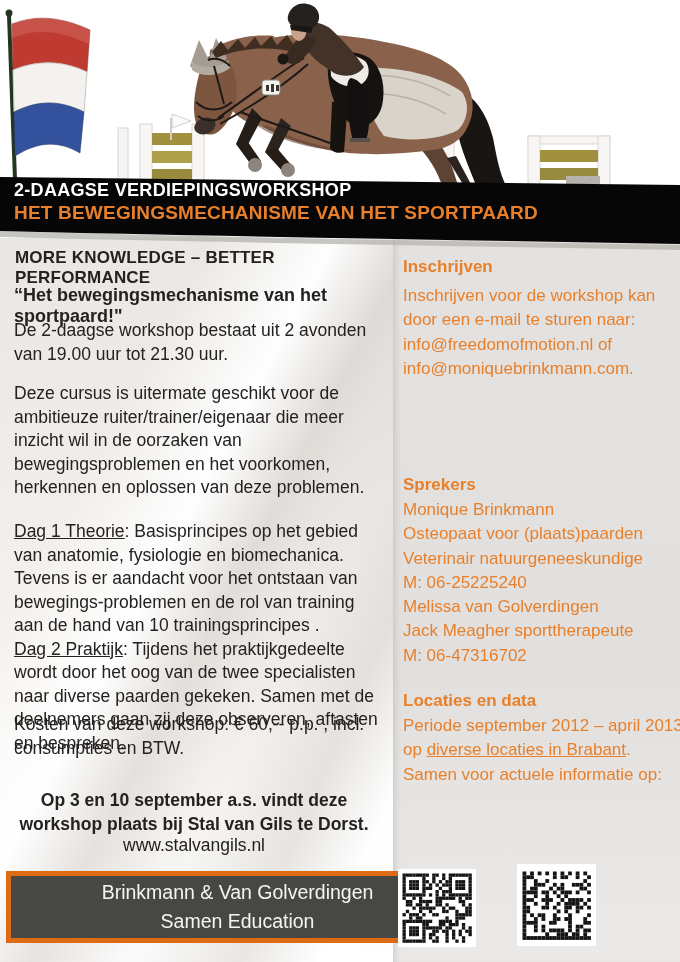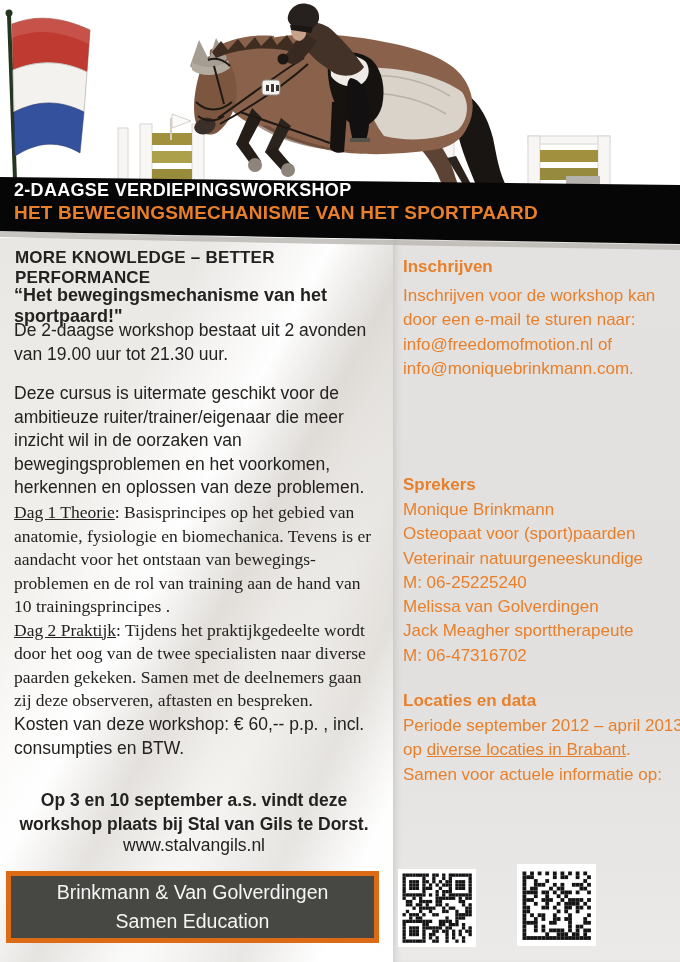--- a/index.html
+++ b/index.html
@@ -48,31 +48,31 @@
     position:absolute;left:14px;top:202px;z-index:3;
     font-weight:bold;font-size:19px;letter-spacing:.2px;white-space:nowrap;
   }
   
   .txt{position:absolute;z-index:3;color:#242220;}
   .l-heading{left:15px;top:248px;width:372px;font-size:17px;font-weight:bold;letter-spacing:.2px;}
   .l-quote{left:14px;top:285px;width:372px;font-size:18px;font-weight:bold;}
   .l-p{left:14px;width:368px;font-size:17.5px;line-height:23.5px;}
   .l-p1{top:319px;}
   .l-p2{top:382px;}
-  .l-dag{top:501px;font-family:Liberation Serif, serif;}
+  .l-dag{top:520px;}
   .l-kosten{top:713px;}
   .l-date{left:12px;top:789px;width:364px;font-size:17.5px;line-height:23.5px;font-weight:bold;text-align:center;}
   .l-site{left:12px;top:835px;width:364px;font-size:17.5px;text-align:center;}
   .u{text-decoration:underline;}
   
   .footer-box{
     position:absolute;left:6px;top:871px;width:363px;height:62px;z-index:3;
     background:#474744;border:5px solid #dd6a14;
     display:flex;flex-direction:column;justify-content:center;
-    text-align:center;color:#f6f5f3;font-size:19.5px;line-height:29px;
+    text-align:center;color:#f6f5f3;font-size:19.5px;line-height:29px;padding-left:45px;
   }
   
   .r-head{left:403px;width:272px;font-size:17px;font-weight:bold;white-space:nowrap;}
   .r-lines{left:403px;width:276px;font-size:17px;line-height:24.3px;}
   .r-lines div{white-space:nowrap;}
   .qr{position:absolute;z-index:3;background:#ffffff;}
   .qr svg{display:block;}
 </style>
 </head>
 <body>
@@ -207,21 +207,21 @@
   <div class="txt r-lines" style="top:284px;color:#e87f2a;">
     <div>Inschrijven voor de workshop kan</div>
     <div>door een e-mail te sturen naar:</div>
     <div>info@freedomofmotion.nl of</div>
     <div>info@moniquebrinkmann.com.</div>
   </div>
 
   <div class="txt r-head" style="top:475px;color:#e87f2a;">Sprekers</div>
   <div class="txt r-lines" style="top:498px;color:#e87f2a;">
     <div>Monique Brinkmann</div>
-    <div>Osteopaat voor (sport)paarden</div>
+    <div>Osteopaat voor (plaats)paarden</div>
     <div>Veterinair natuurgeneeskundige</div>
     <div>M: 06-25225240</div>
     <div>Melissa van Golverdingen</div>
     <div>Jack Meagher sporttherapeute</div>
     <div>M: 06-47316702</div>
   </div>
 
   <div class="txt r-head" style="top:691px;color:#e87f2a;">Locaties en data</div>
   <div class="txt r-lines" style="top:714px;color:#e87f2a;">
     <div>Periode september 2012 – april 2013</div>

